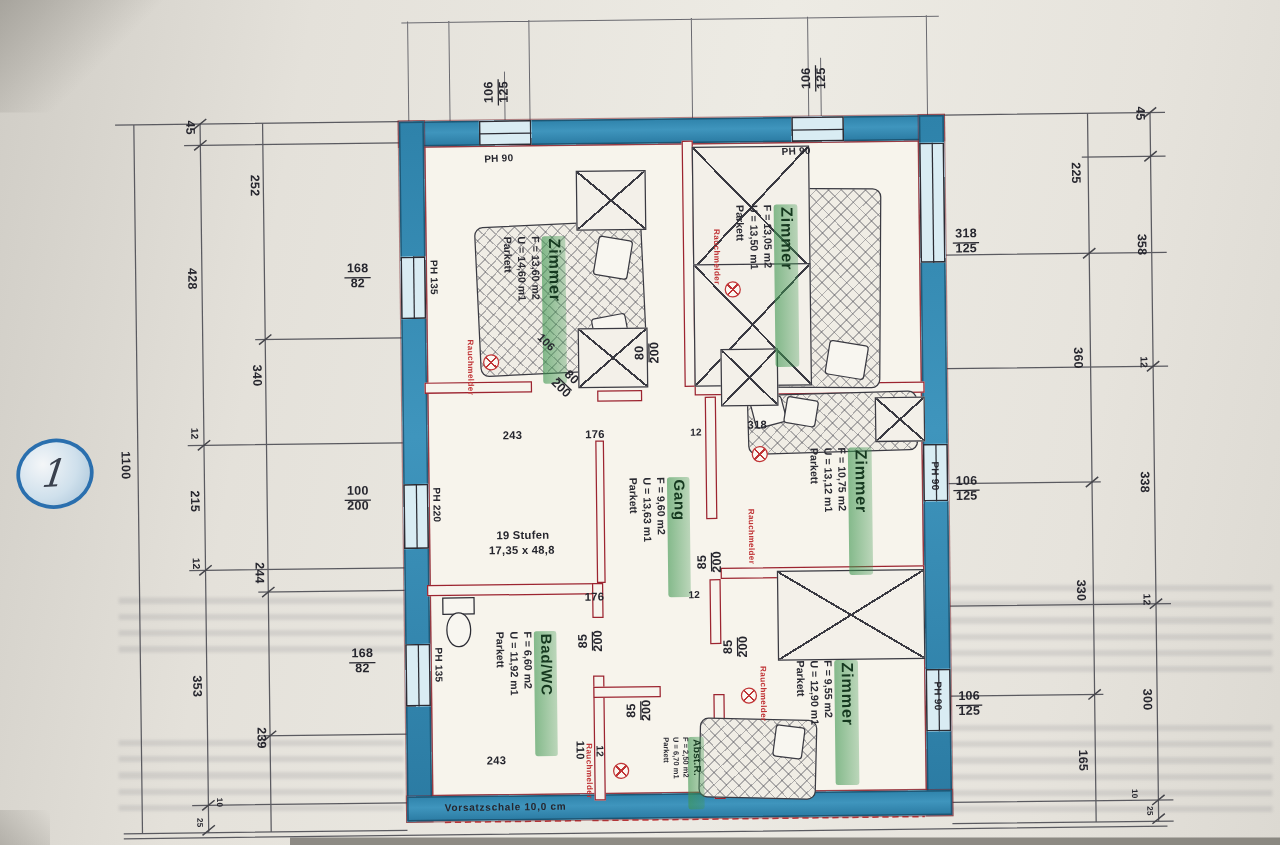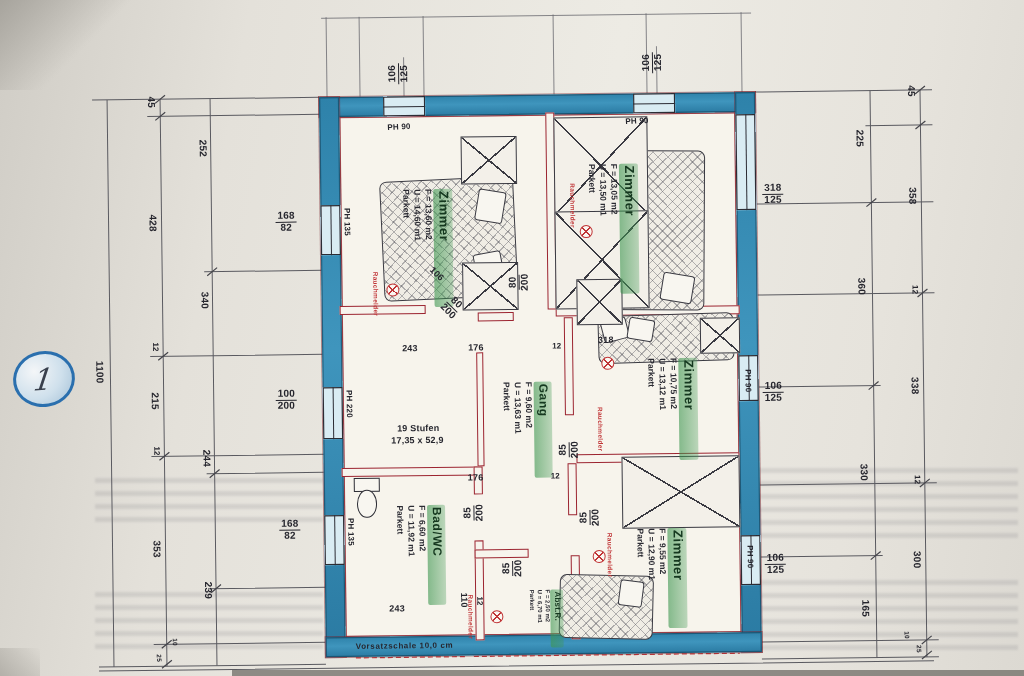--- a/index.html
+++ b/index.html
@@ -205,21 +205,21 @@
       <div>Parkett</div>
     </div>
     <div class="room tiny" style="left:524px;top:590px;height:58px;">
       <div class="nm">Abst.R.</div>
       <div>F = 2,50 m2</div>
       <div>U = 6,70 m1</div>
       <div>Parkett</div>
     </div>
 
     <div class="lbl sm9" style="left:396px;top:422px;">19 Stufen</div>
-    <div class="lbl sm9" style="left:390px;top:434px;">17,35 x 52,9</div>
+    <div class="lbl sm9" style="left:390px;top:434px;">17,35 x 48,8</div>
 
     <div class="abs rotccw" style="left:388px;top:58px;">
       <span class="frac lbl" style="position:static;">
           <span>106</span>
           <span>125</span>
         </span>
     </div>
     <div class="abs rotccw" style="left:642px;top:50px;">
       <span class="frac lbl" style="position:static;">
           <span>106</span>

